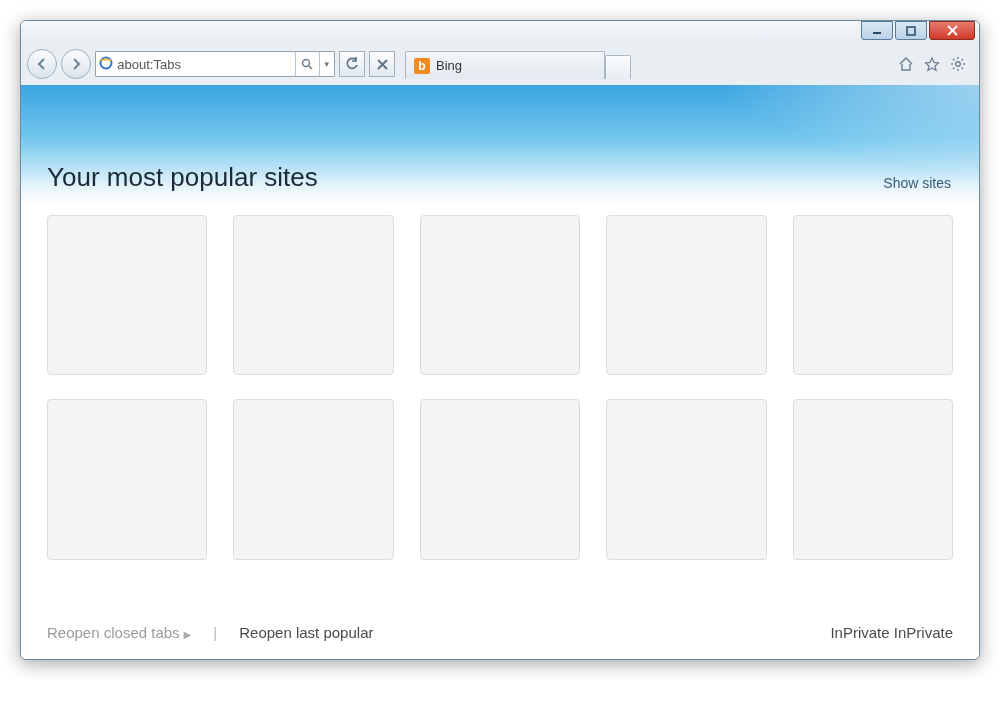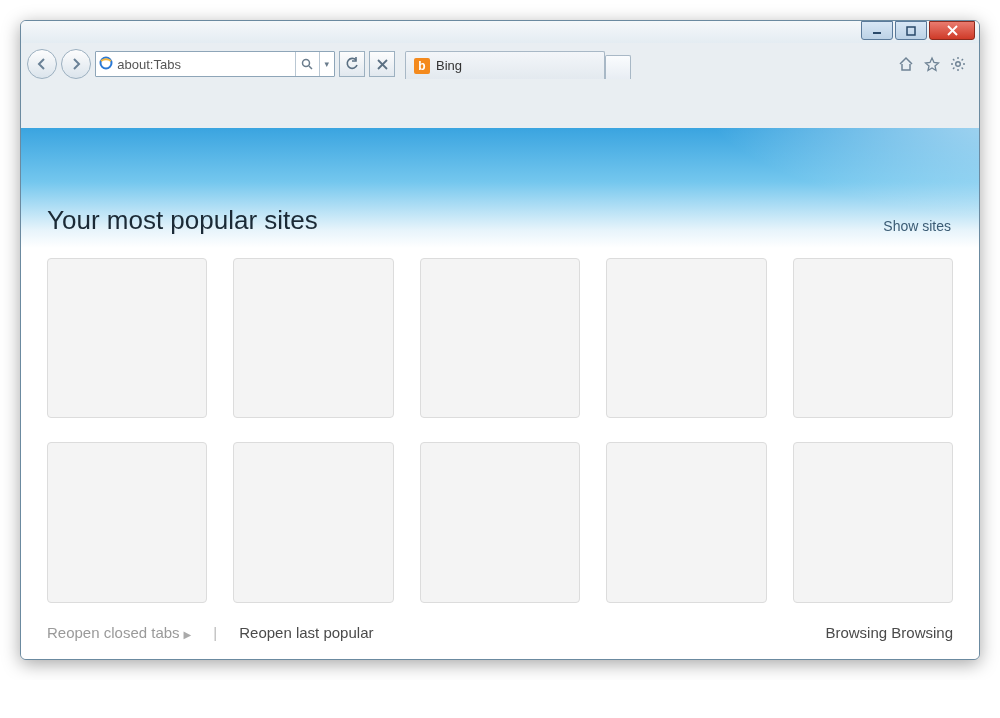--- a/index.html
+++ b/index.html
@@ -170,21 +170,20 @@
     color:#6f8395;
     font-size:15px;
   }
 
   
   .content {
     flex:1;
     background:#fff;
     position:relative;
     overflow:hidden;
-    margin-top:43px;
   }
   .hero {
     height:120px;
     background:
       radial-gradient(ellipse 700px 260px at 110% -40%, rgba(255,255,255,0.85) 0%, rgba(255,255,255,0) 55%),
       linear-gradient(180deg, #3aa4e0 0%, #74c7ee 45%, #e7f4fb 85%, #ffffff 100%);
     position:relative;
     overflow:hidden;
   }
   
@@ -382,17 +381,17 @@
         <div class="tile"></div>
       </div>
 
     <div class="footer">
       <span class="muted">
         <span>Reopen closed tabs</span><span class="tri">▶</span>
       </span>
       <span class="sep">|</span>
       <a href="#">Reopen last popular</a>
       <span class="spacer"></span>
-      <a href="#">Browsing Browsing</a>
+      <a href="#">InPrivate InPrivate</a>
     </div>
   </div>
 
 </div>
 
 </body></html>

